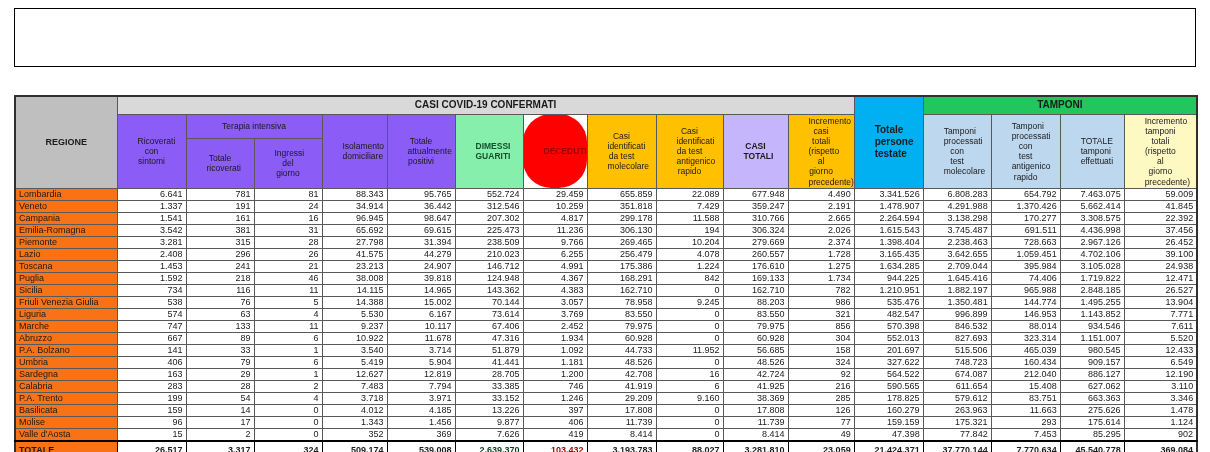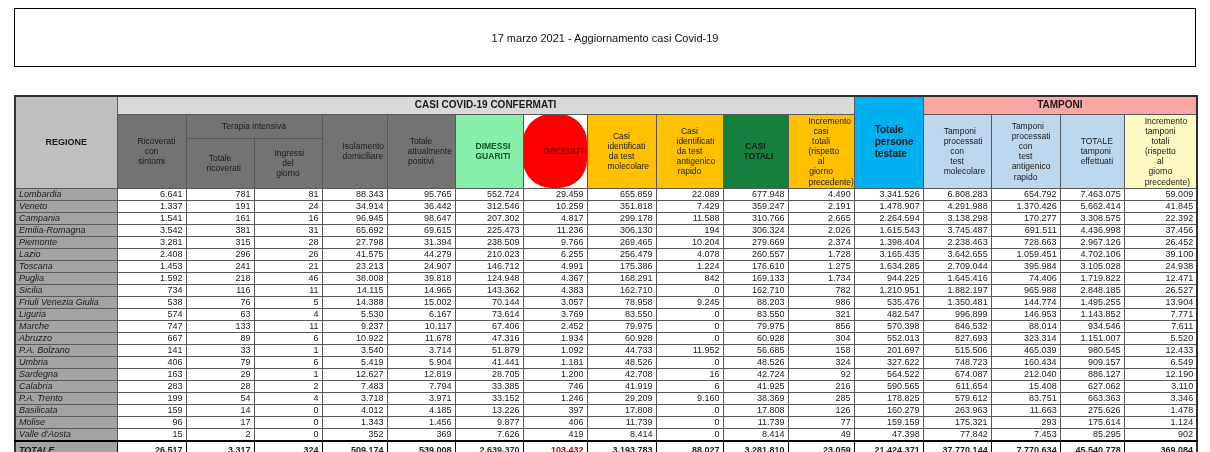--- a/index.html
+++ b/index.html
@@ -6,52 +6,51 @@
     font-family:"Liberation Sans",sans-serif;color:#1a1a1a;}
   .title-box{position:absolute;left:14px;top:8px;width:1180px;height:57px;border:1px solid #000;
     display:flex;flex-direction:column;justify-content:space-evenly;align-items:center;
     font-size:11px;color:#111;}
   .report-table{position:absolute;left:14px;top:95px;border-collapse:collapse;table-layout:fixed;
     width:1182px;font-size:9px;}
   .report-table th,.report-table td{border:1px solid #595959;overflow:hidden;}
   .report-table{border:2px solid #303030;}
   .report-table th{padding:1px 20px;font-weight:normal;font-size:8.5px;line-height:1.2;text-align:center;vertical-align:middle;}
   .report-table td{padding:0 3px;height:11px;line-height:11px;white-space:nowrap;}
-  td.region{text-align:left;background:#a3a3a3;font-style:italic;}
+  td.region{text-align:left;background:#f97316;}
   td.num{text-align:right;background:#fff;}
   tbody td{border-top:1px solid #8c8c8c;border-bottom:1px solid #8c8c8c;border-left:1px solid #4d4d4d;border-right:1px solid #4d4d4d;}
   tr.band th{font-weight:bold;font-size:10px;}
   .h-regione{background:#BFBFBF;font-weight:bold !important;font-size:9px !important;}
   .h-band-conf{background:#D9D9D9;}
-  .h-band-tamp{background:#fca5a5;}
-  .h-white{background:#737373;}
+  .h-band-tamp{background:#22c55e;}
+  .h-white{background:#8b5cf6;}
   .h-green{background:#86efac;color:#14512B;font-weight:bold !important;}
   .h-red{background:#FF0000;color:#9C0000;font-weight:bold !important;border-radius:28px;}
   .h-yellow{background:#FFC000;}
-  .h-yellow-b{background:#15803d;font-weight:bold !important;}
+  .h-yellow-b{background:#c4b5fd;font-weight:bold !important;}
   .h-cyan{background:#00B0F0;}
   .h-blue{background:#BDD7EE;}
   .h-gray2{background:#fef9c3;}
   tr.head2{height:21px;}
   tr.head3{height:44px;}
   tr.band{height:18px;}
   tr.totale td{font-weight:bold;height:16px;line-height:16px;border:1px solid #000;border-top:2px solid #000;}
   .t-gray{background:#BFBFBF;}
   .t-green{background:#22A663;color:#0C3A1E;}
   .t-red{background:#FF0000;color:#9C0000;}
   .t-yellow{background:#FFC000;}
   .t-cyan{background:#00B0F0;}
   .t-blue{background:#B8CCE4;}
   .t-label{text-align:center;}
 </style>
 </head>
 <body>
 
 <div class="title-box">
-  <div>17 marzo 2021 - Aggiornamento casi Covid-19</div>
 </div>
 
 <table class="report-table">
   <colgroup>
     <col style="width:102px">
       <col style="width:69px">
       <col style="width:68px">
       <col style="width:68px">
     <col style="width:65px">
       <col style="width:68px">

